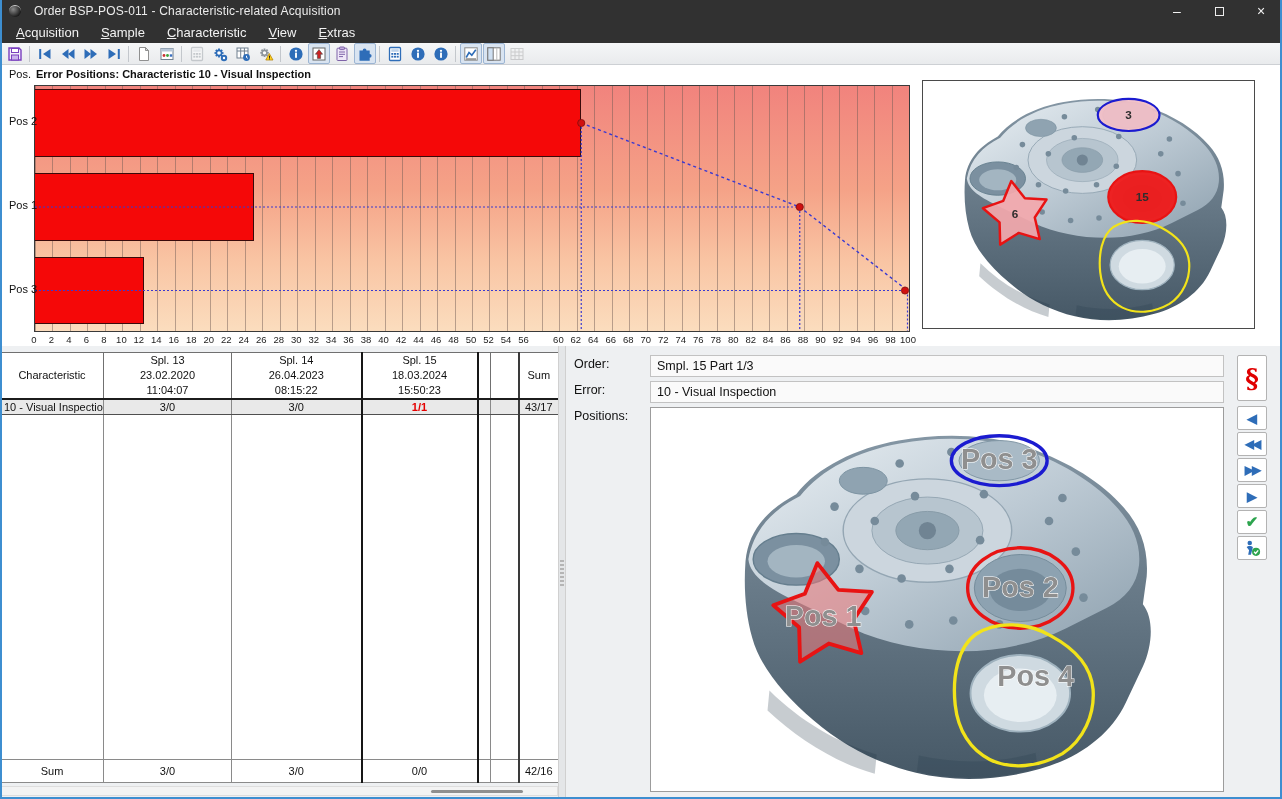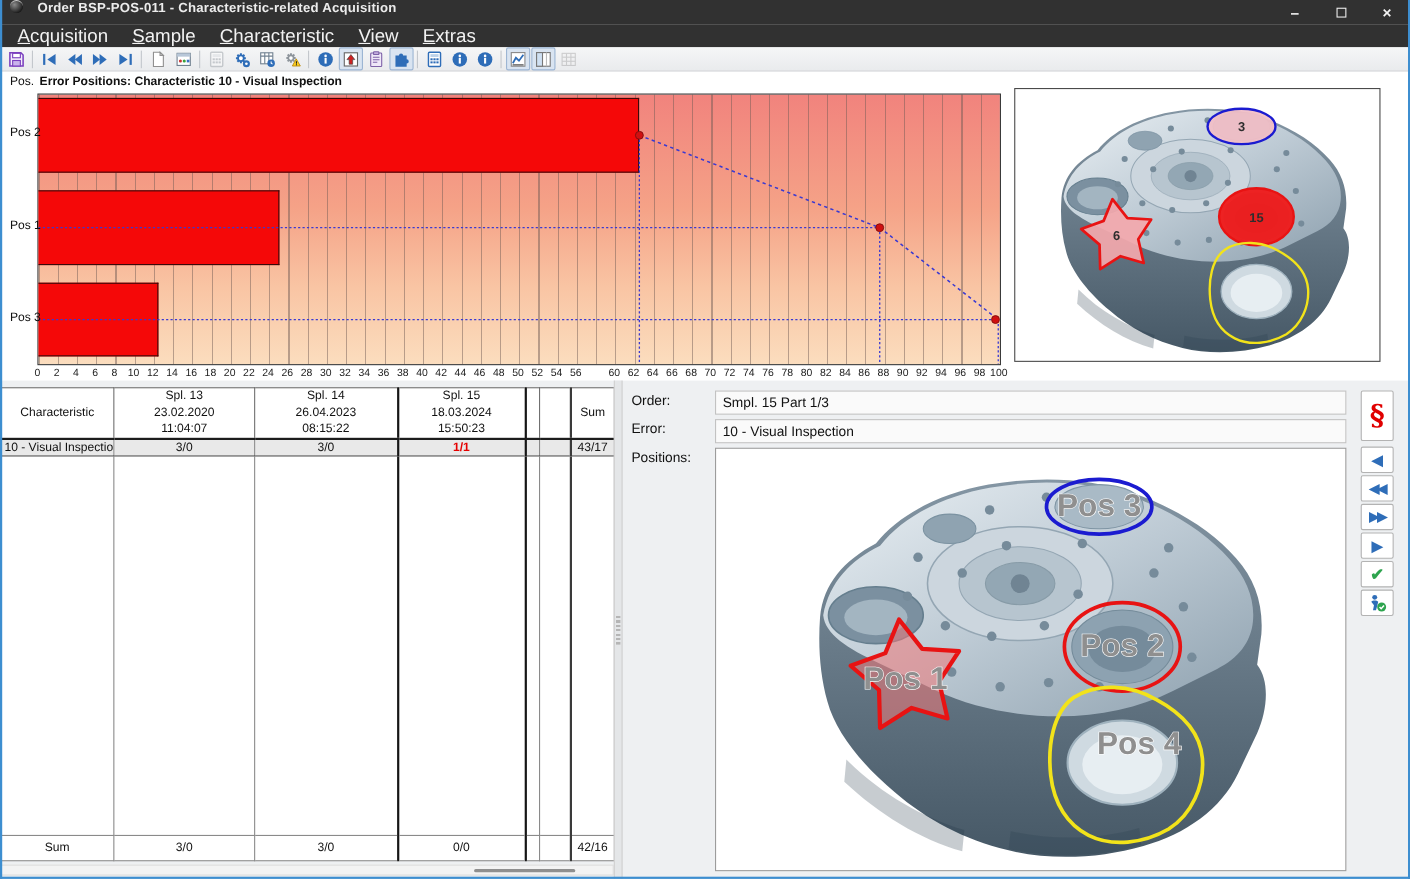--- a/index.html
+++ b/index.html
@@ -4,30 +4,30 @@
 <style>
   html,body{margin:0;padding:0;background:#fff;}
   body{width:1282px;height:799px;overflow:hidden;font-family:"Liberation Sans",sans-serif;-webkit-font-smoothing:antialiased;}
   #win{position:relative;width:1282px;height:799px;background:#fff;overflow:hidden;}
   .edge{position:absolute;background:#3d8ed0;z-index:90;}
   .edge-l{left:0;top:0;width:2px;height:100%;}
   .edge-r{right:0;top:0;width:2px;height:100%;}
   .edge-b{left:0;bottom:0;width:100%;height:2px;}
 
   
-  .titlebar{position:absolute;left:0;top:0;width:100%;height:22px;background:#313131;display:flex;align-items:flex-start;color:#ececec;z-index:10;font-weight:bold;}
+  .titlebar{position:absolute;left:0;top:0;width:100%;height:22px;background:#313131;display:flex;align-items:center;color:#ececec;z-index:10;}
   .app-ico{width:12px;height:12px;border-radius:50%;margin:0 13px 0 9px;background:radial-gradient(circle at 35% 30%,#8a8a8a,#1b1b1b 72%);border-top:1.5px solid #cfcfcf;box-sizing:border-box;}
   .title{font-size:12px;letter-spacing:0.2px;}
   .winbtns{margin-left:auto;display:flex;height:100%;}
   .winbtn{width:42px;display:flex;align-items:center;justify-content:center;font-size:14px;color:#f3f3f3;}
   .maxbox{width:9px;height:9px;border:1.4px solid #ededed;box-sizing:border-box;}
 
   
   .menubar{position:absolute;left:0;top:22px;width:100%;height:21px;background:#313131;display:flex;align-items:center;padding-left:5px;box-sizing:border-box;z-index:10;}
-  .menu-item{color:#f2f2f2;font-size:17px;padding:0 11px;line-height:21px;cursor:default;}
+  .menu-item{color:#f2f2f2;font-size:13px;padding:0 11px;line-height:21px;cursor:default;}
 
   
   .toolbar{position:absolute;left:0;top:43px;width:100%;height:22px;background:linear-gradient(#f5f6f7,#e9ebed);border-bottom:1px solid #cdd0d4;display:flex;align-items:center;padding-left:3px;box-sizing:border-box;z-index:10;}
   .tbtn{width:20px;height:19px;display:flex;align-items:center;justify-content:center;margin:0 0.5px;border:1px solid transparent;border-radius:2px;}
   .tbtn.pressed{background:#d9e4f1;border-color:#9cb5d3;}
   .tbtn.disabled{opacity:0.42;}
   .tbtn svg{width:16px;height:16px;display:block;}
   .tsep{width:1px;height:16px;background:#c3c7cc;margin:0 3px;}
 
   

